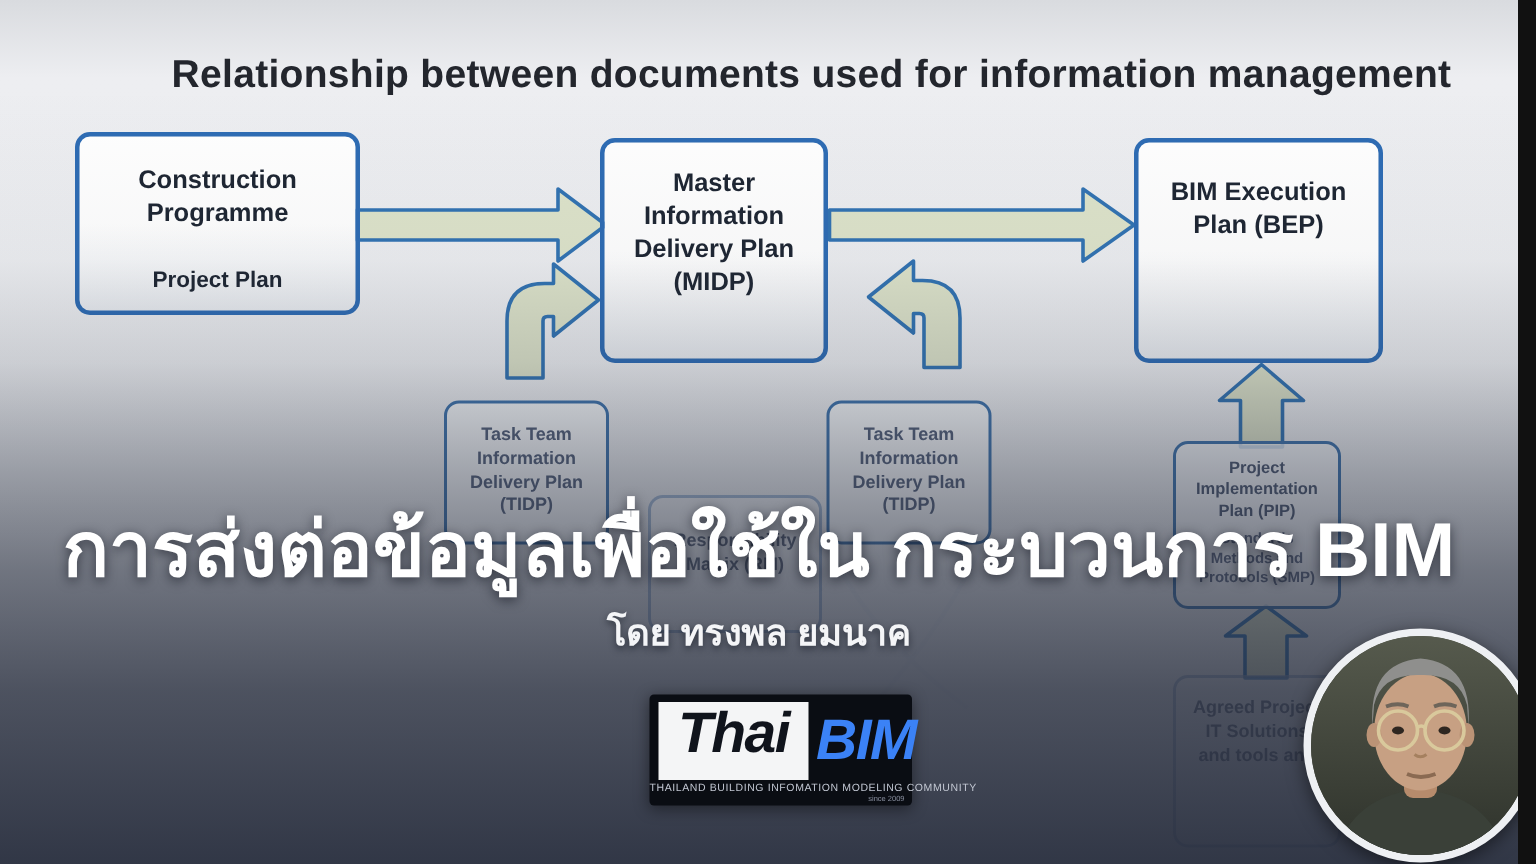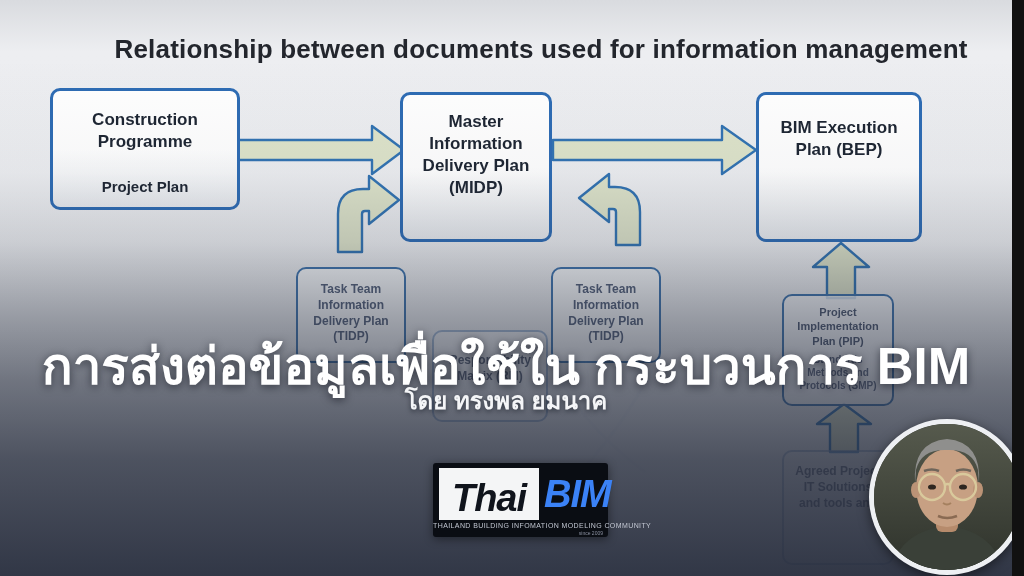--- a/index.html
+++ b/index.html
@@ -51,30 +51,30 @@
       rgba(38,44,60,.42) 55%, rgba(38,44,60,.62) 66%, rgba(38,44,60,.80) 80%,
       rgba(38,44,60,.94) 100%);
   }
   
   .headline{
     left:0;right:0;top:330px;height:74px;line-height:74px;text-align:center;z-index:5;
     font-size:51px;font-weight:bold;color:#ffffff;white-space:nowrap;
     text-shadow:0 2px 8px rgba(8,12,22,.6);
   }
   .byline{
-    left:0;right:0;top:381px;text-align:center;z-index:5;
+    left:0;right:0;top:402px;text-align:center;z-index:5;
     font-size:24px;font-weight:bold;color:#f4f5f7;text-shadow:0 2px 5px rgba(8,12,22,.55);
   }
   
   .logo-box{
     left:433px;top:463px;width:175px;height:74px;background:#0a0d13;border-radius:3px;z-index:5;
     box-shadow:0 2px 10px rgba(0,0,0,.45);
   }
   .logo-row{position:absolute;left:6px;top:5px;height:52px;display:flex;align-items:center;}
-  .logo-thai-plate{width:100px;height:52px;background:#f4f5f6;display:flex;align-items:flex-end;justify-content:center;}
+  .logo-thai-plate{width:100px;height:52px;background:#f4f5f6;display:flex;align-items:flex-start;justify-content:center;}
   .logo-thai{font-size:38px;font-weight:bold;font-style:italic;color:#10141c;letter-spacing:-1px;}
   .logo-bim{font-size:38px;font-weight:bold;font-style:italic;color:#3b82f6;margin-left:5px;letter-spacing:-1px;}
   .logo-tagline{position:absolute;left:0;right:0;top:59px;text-align:center;
     font-size:7px;letter-spacing:.4px;color:#c2c7d2;white-space:nowrap;}
   .logo-since{position:absolute;right:5px;top:67px;font-size:5px;color:#8a90a0;}
   
   .portrait{
     left:869px;top:419px;width:146px;height:146px;border-radius:50%;
     border:5px solid #eef0f3;overflow:hidden;z-index:6;background:#3d4138;
     box-shadow:0 3px 12px rgba(0,0,0,.5);

